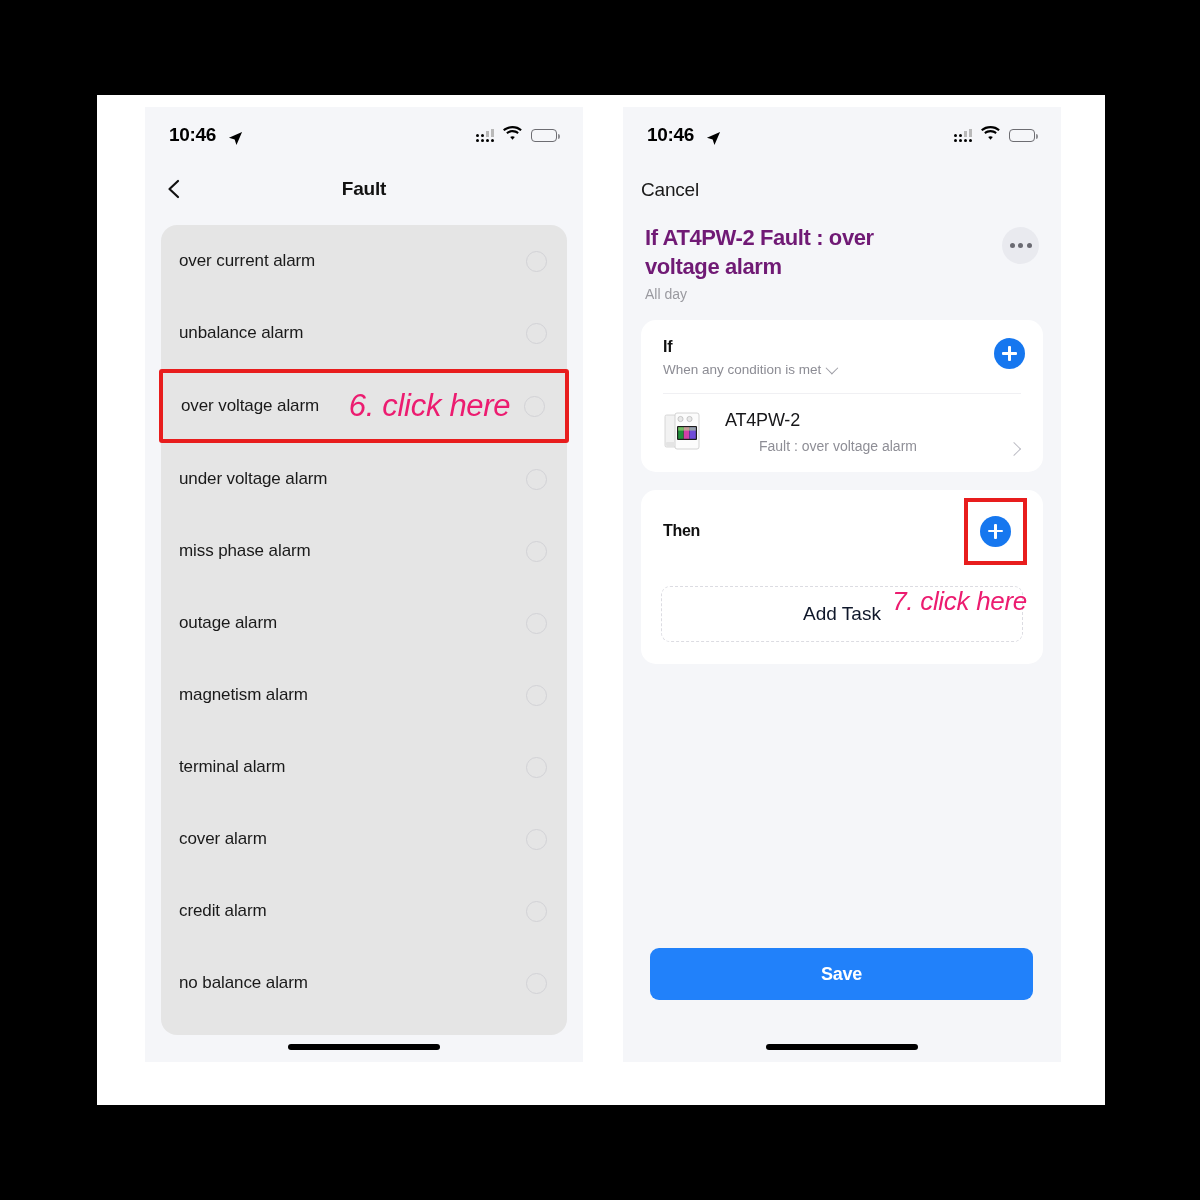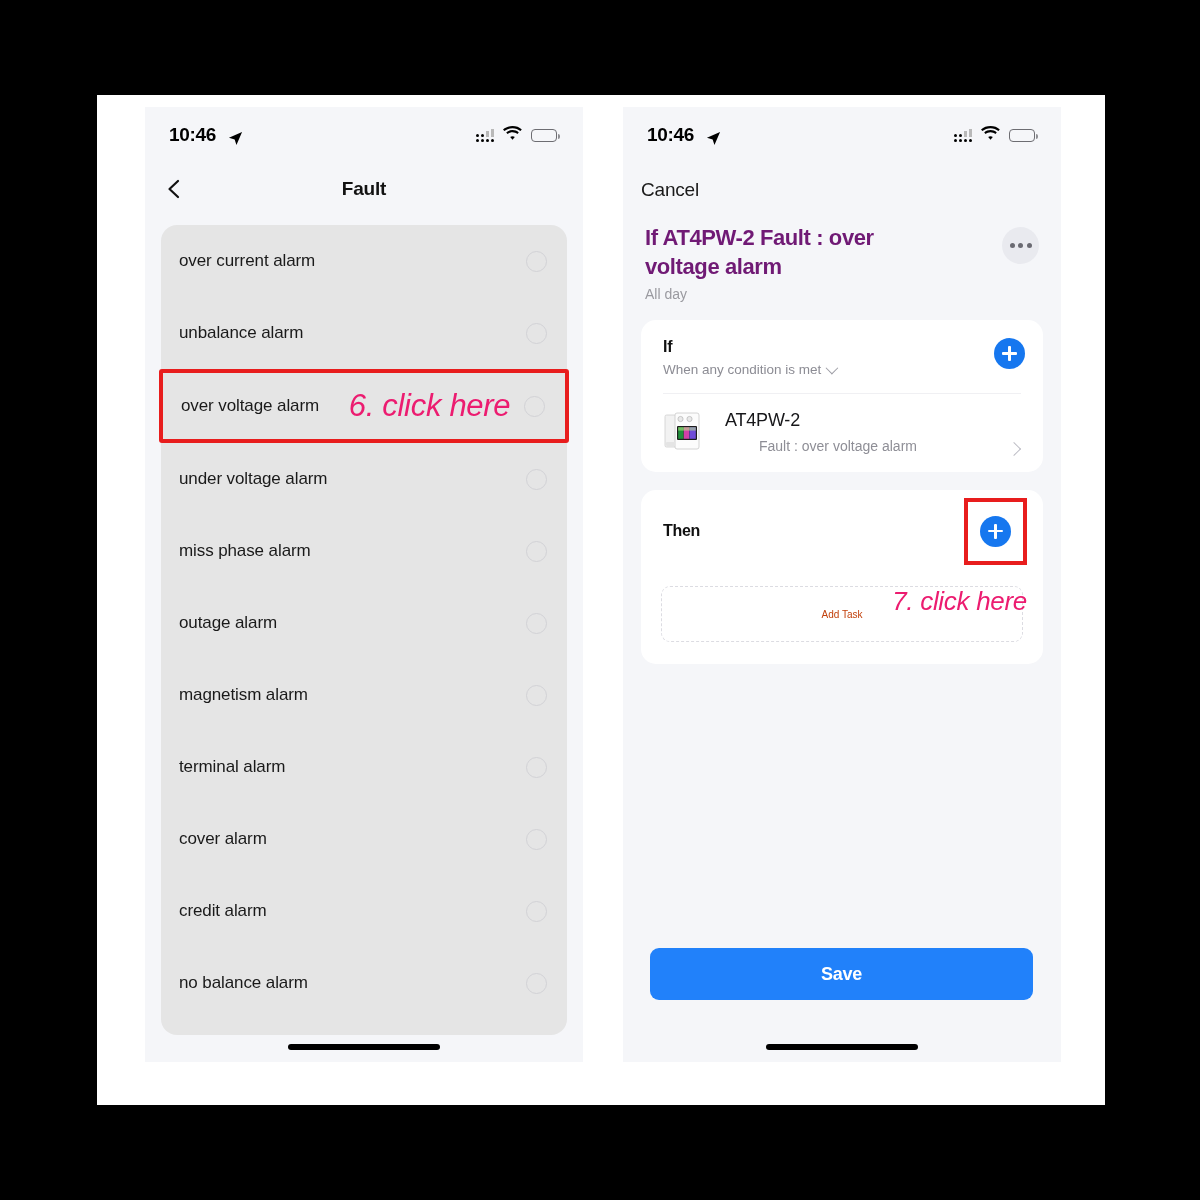--- a/index.html
+++ b/index.html
@@ -231,21 +231,21 @@
     position: absolute;
     right: 16px; top: 96px;
     font-size: 26px;
   }
   .add-task {
     margin: 34px 20px 0 20px;
     height: 56px;
     border: 1.6px dashed #dcdce2;
     border-radius: 9px;
     display: flex; align-items: center; justify-content: center;
-    font-size: 10px; color: #c2410c;
+    font-size: 19px; color: #0f172a;
     cursor: pointer;
   }
 
   .save-btn {
     position: absolute;
     left: 27px; right: 28px; bottom: 62px;
     height: 52px;
     background: #2181fa;
     border-radius: 9px;
     display: flex; align-items: center; justify-content: center;

